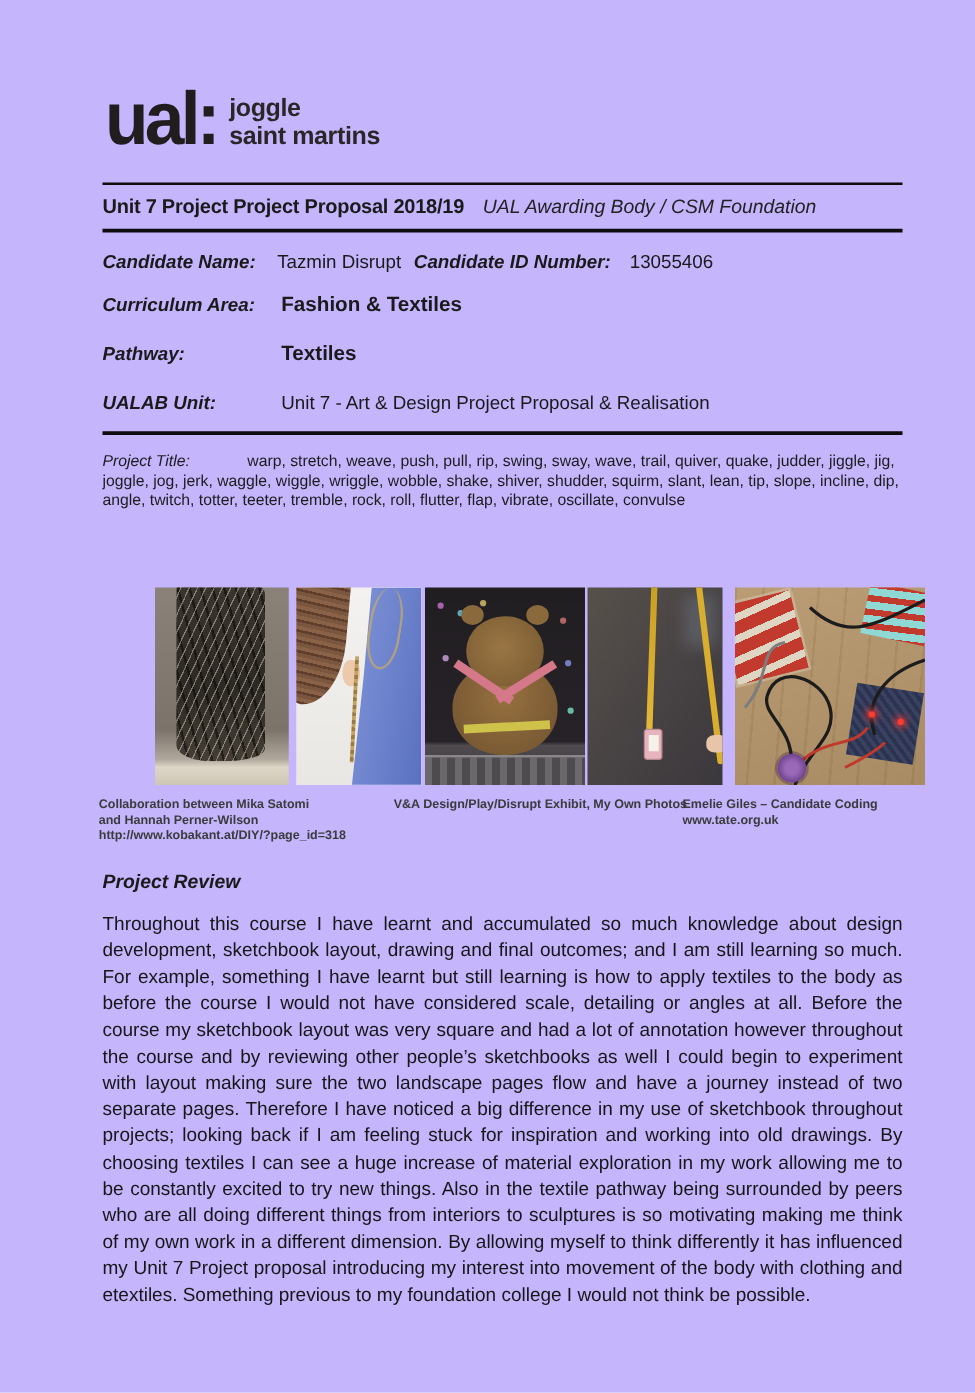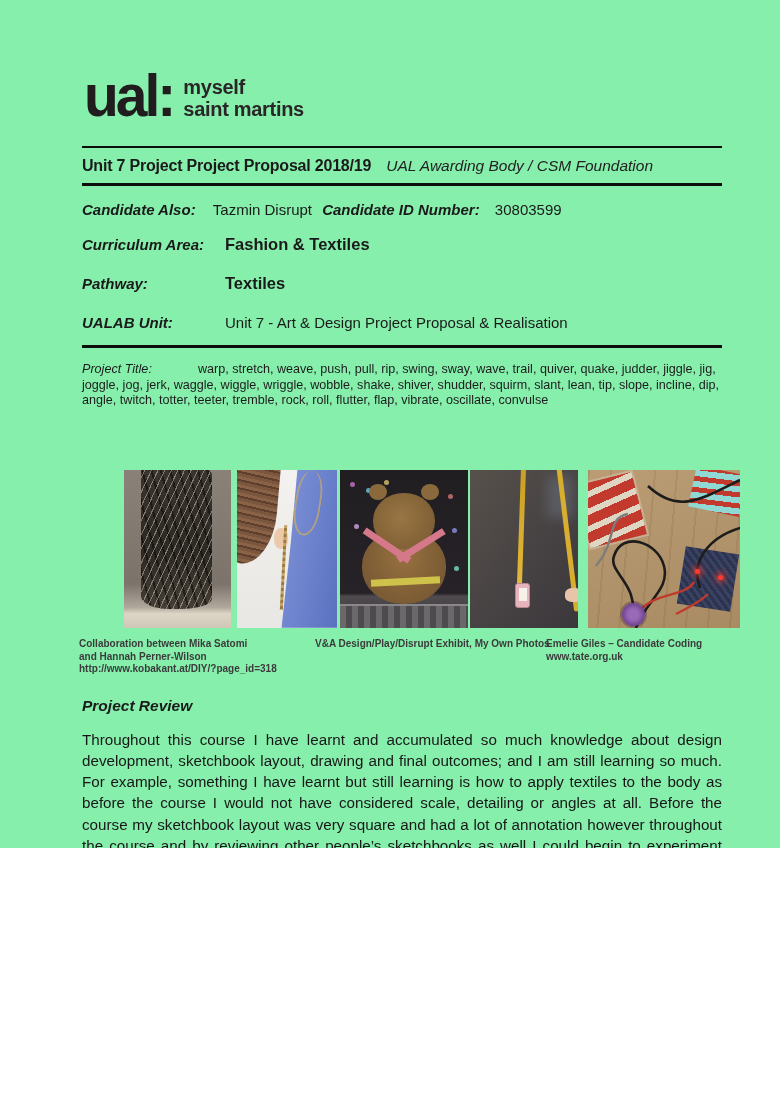--- a/index.html
+++ b/index.html
@@ -2,21 +2,21 @@
 <html><head>
 <meta charset="utf-8">
 <style>
   * { box-sizing: border-box; }
   html,body { margin:0; padding:0; }
   body {
     width:780px; height:1114px; background:#ffffff;
     font-family:"Liberation Sans", sans-serif; color:#1a1a1a;
     -webkit-font-smoothing:antialiased;
   }
-  .page { position:relative; width:780px; height:848px; background:#86efac; overflow:hidden; }
+  .page { position:relative; width:780px; height:1114px; background:#c4b5fd; overflow:hidden; }
 
   
   .logo-row { display:flex; align-items:flex-start; margin:70px 0 0 84px; height:60px; }
   .ual-mark {
     font-size:57px; font-weight:bold; letter-spacing:-3px; line-height:50px;
     color:#211d1e; transform:scaleY(1.05);
   }
   .csm-name { display:flex; flex-direction:column; margin:7px 0 0 10px; }
   .csm-name span { font-size:20px; font-weight:bold; line-height:21.5px; color:#2a2627; letter-spacing:-0.3px; }
 
@@ -131,41 +131,41 @@
   .review-body { margin:14px 0 0 0; font-size:15.2px; line-height:21.2px; text-align:justify; color:#171717; }
 </style>
 </head>
 <body>
 
 <div class="page">
 
   <header class="logo-row">
     <span class="ual-mark">ual:</span>
     <span class="csm-name">
-      <span>myself</span>
+      <span>joggle</span>
       <span>saint martins</span>
     </span>
   </header>
 
   <div class="content">
 
     <div class="rule rule-thin"></div>
 
     <div class="title-row">
       <span class="doc-title">Unit 7 Project Project Proposal 2018/19</span>
       <span class="doc-subtitle">UAL Awarding Body / CSM Foundation</span>
     </div>
 
     <div class="rule rule-thick"></div>
 
     <p class="candidate-line">
-      <span class="lbl-bi">Candidate Also:</span>
+      <span class="lbl-bi">Candidate Name:</span>
       <span class="v-name">Tazmin Disrupt</span>
       <span class="lbl-bi lbl-id">Candidate ID Number:</span>
-      <span class="v-id">30803599</span>
+      <span class="v-id">13055406</span>
     </p>
 
     <div class="details-grid">
       <span class="cell lbl-bi">Curriculum Area:</span>
       <span class="cell val-bold">Fashion &amp; Textiles</span>
       <span class="cell lbl-bi">Pathway:</span>
       <span class="cell val-bold">Textiles</span>
       <span class="cell lbl-bi">UALAB Unit:</span>
       <span class="cell">Unit 7 - Art &amp; Design Project Proposal &amp; Realisation</span>
     </div>

